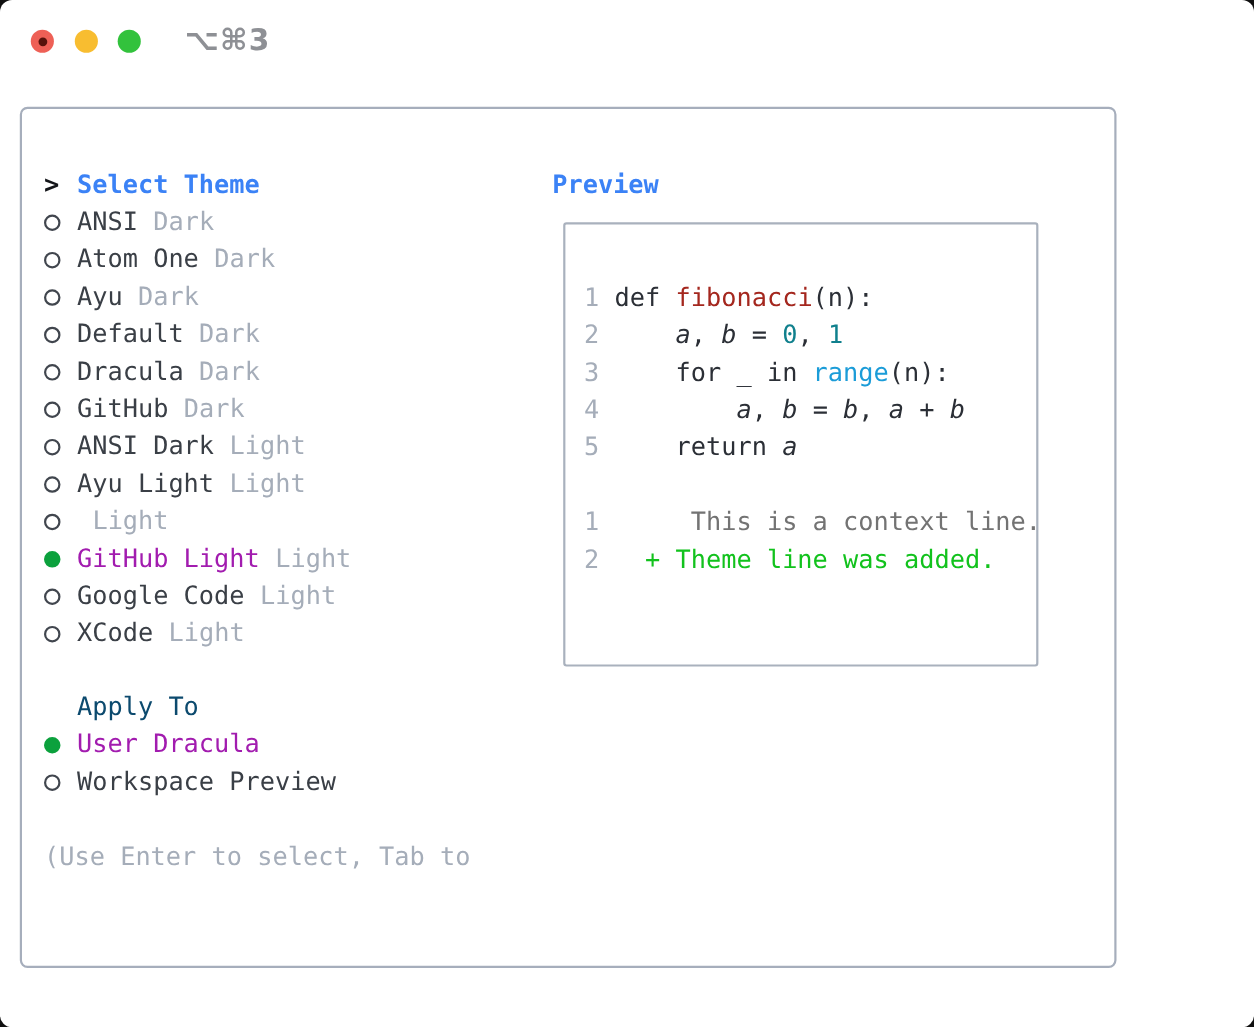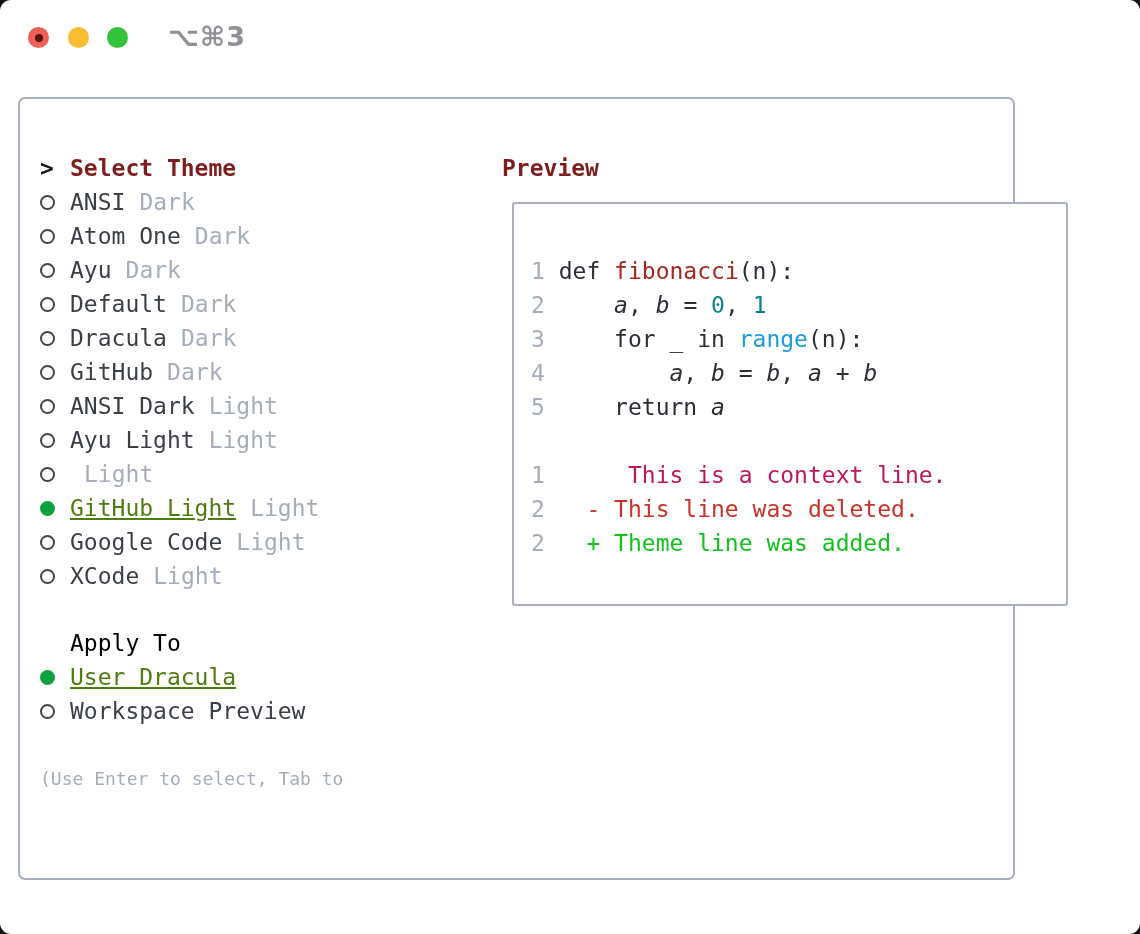--- a/index.html
+++ b/index.html
@@ -21,47 +21,47 @@
   }
   
   .panel {
     position:absolute; left:18px; top:97px; width:997px; height:783px;
     border:2px solid #a6aebc; border-radius:7px; background:#fff;
   }
   .row { display:flex; align-items:center; height:34px; font-size:23px; white-space:pre; }
   .leftcol { position:absolute; left:20px; top:52px; width:450px; }
   .spacer30 { display:inline-block; width:30px; flex:0 0 30px; }
   .focus { color:#14161a; font-weight:bold; width:30px; flex:0 0 30px; }
-  .htext { color:#7f1d1d; font-weight:bold; }
-  .subhead { color:#000000; }
+  .htext { color:#3b82f6; font-weight:bold; }
+  .subhead { color:#0c4a6e; }
   .circle {
     width:15px; height:15px; flex:0 0 15px; border-radius:50%;
     border:2.5px solid #41464e; margin-right:15px;
   }
   .circle.sel { background:#0ca13d; border-color:#0ca13d; }
   .tname { color:#3a3f46; }
-  .tname.selname { color:#4d7c0f;text-decoration:underline; }
+  .tname.selname { color:#a21caf; }
   .variant { color:#a5adb9; margin-left:14px; }
   .applyblock { margin-top:33px; }
   .helpblock { margin-top:34px; }
-  .helpline { color:#a5adb9; font-size:18px; line-height:34px; white-space:pre; }
+  .helpline { color:#a5adb9; font-size:23px; line-height:34px; white-space:pre; }
   
   .preview-header { position:absolute; left:482px; top:52px; }
   .preview-box {
-    position:absolute; left:492px; top:103px; width:556px; height:404px;
+    position:absolute; left:492px; top:103px; width:432px; height:404px;
     border:2px solid #a9b1bd; border-radius:3px; background:#fff;
   }
   .code { position:absolute; left:17px; top:50px; right:0; font-size:23px; }
   .pline { height:34px; line-height:34px; white-space:pre; }
   .c-gray { color:#a5adb9; }
   .c-code { color:#2b2f36; }
   .c-func { color:#a4271e; }
   .c-num  { color:#10808d; }
   .c-blt  { color:#1b9cd8; }
-  .c-ctx  { color:#be185d; }
+  .c-ctx  { color:#737373; }
   .c-del  { color:#c93327; }
   .c-add  { color:#12c21d; }
   .it { font-style:italic; }
 </style>
 </head>
 <body>
 
 <div class="window">
 
   <div class="titlebar">
@@ -118,19 +118,18 @@
 
     <div class="preview-box">
       <div class="code" id="code">
           <div class="pline"><span class="c-gray">1</span><span class="c-code"> def </span><span class="c-func">fibonacci</span><span class="c-code">(n):</span></div>
           <div class="pline"><span class="c-gray">2</span><span class="c-code">     </span><span class="c-code it">a</span><span class="c-code">, </span><span class="c-code it">b</span><span class="c-code"> = </span><span class="c-num">0</span><span class="c-code">, </span><span class="c-num">1</span></div>
           <div class="pline"><span class="c-gray">3</span><span class="c-code">     for _ in </span><span class="c-blt">range</span><span class="c-code">(n):</span></div>
           <div class="pline"><span class="c-gray">4</span><span class="c-code">         </span><span class="c-code it">a</span><span class="c-code">, </span><span class="c-code it">b</span><span class="c-code"> = </span><span class="c-code it">b</span><span class="c-code">, </span><span class="c-code it">a</span><span class="c-code"> + </span><span class="c-code it">b</span></div>
           <div class="pline"><span class="c-gray">5</span><span class="c-code">     return </span><span class="c-code it">a</span></div>
           <div class="pline"><span class="c-gray"></span></div>
           <div class="pline"><span class="c-gray">1</span><span class="c-ctx">      This is a context line.</span></div>
-          <div class="pline"><span class="c-gray">2</span><span class="c-del">   - This line was deleted.</span></div>
           <div class="pline"><span class="c-gray">2</span><span class="c-add">   + Theme line was added.</span></div>
         </div>
     </div>
 
   </div>
 </div>
 
 </body></html>

